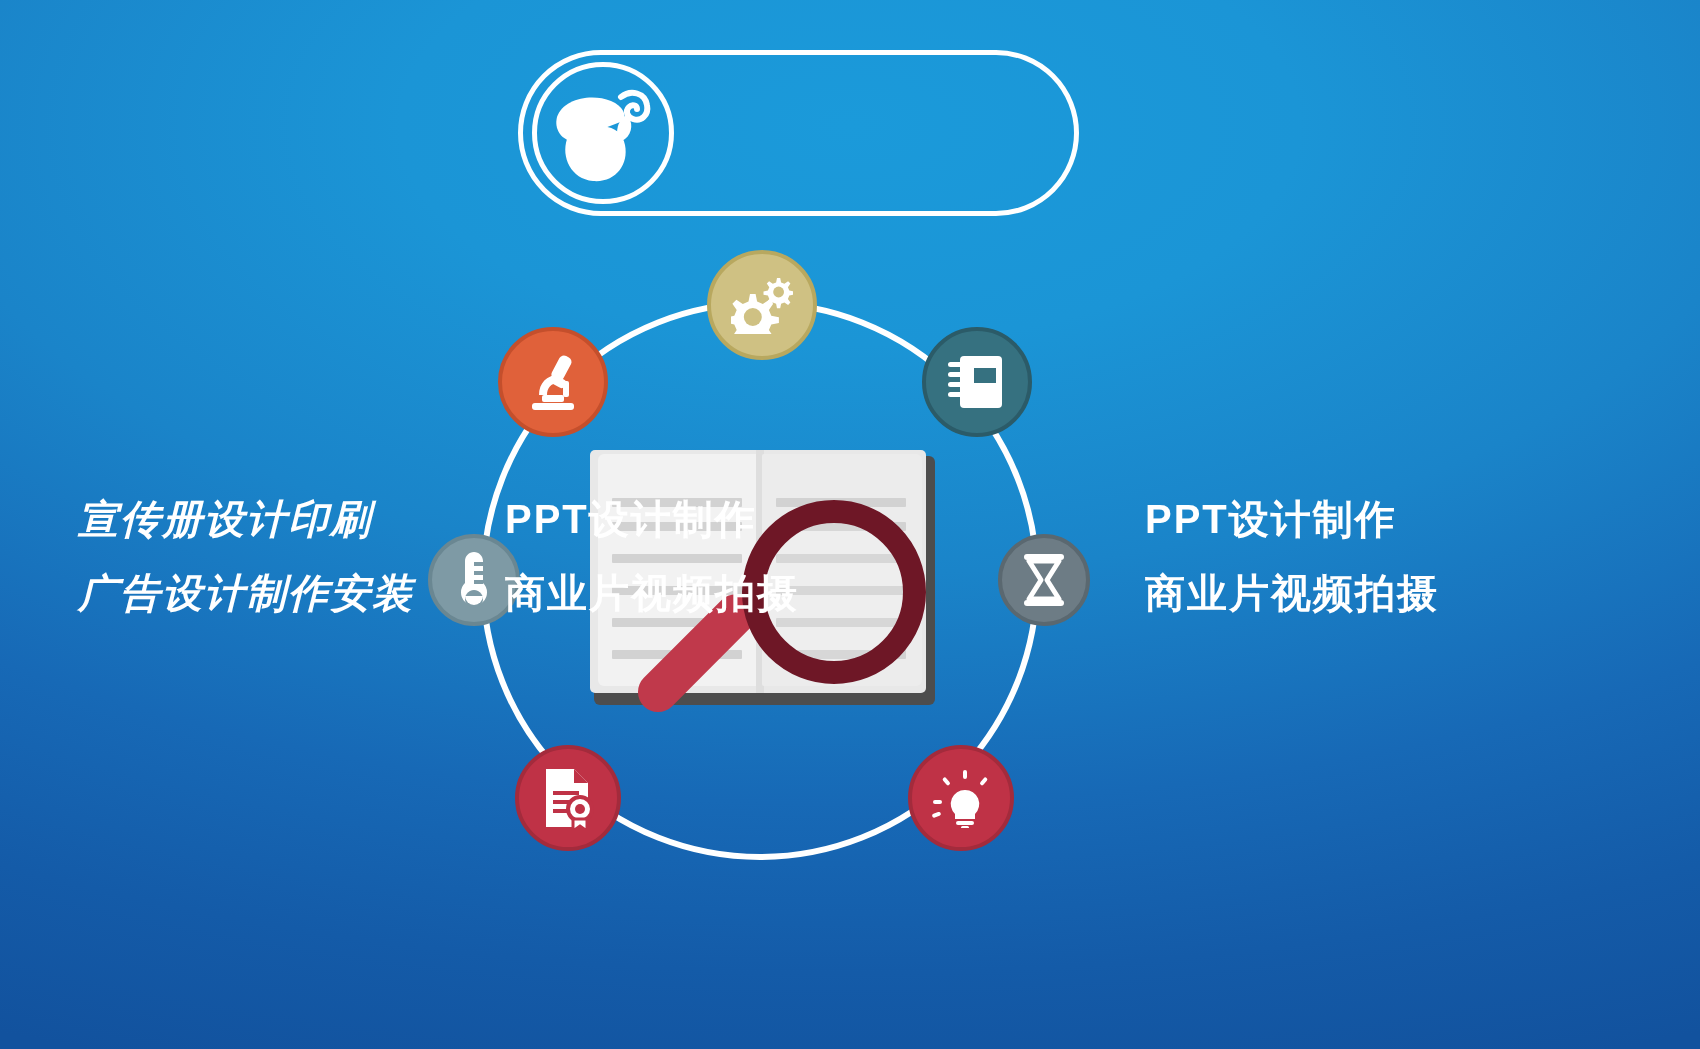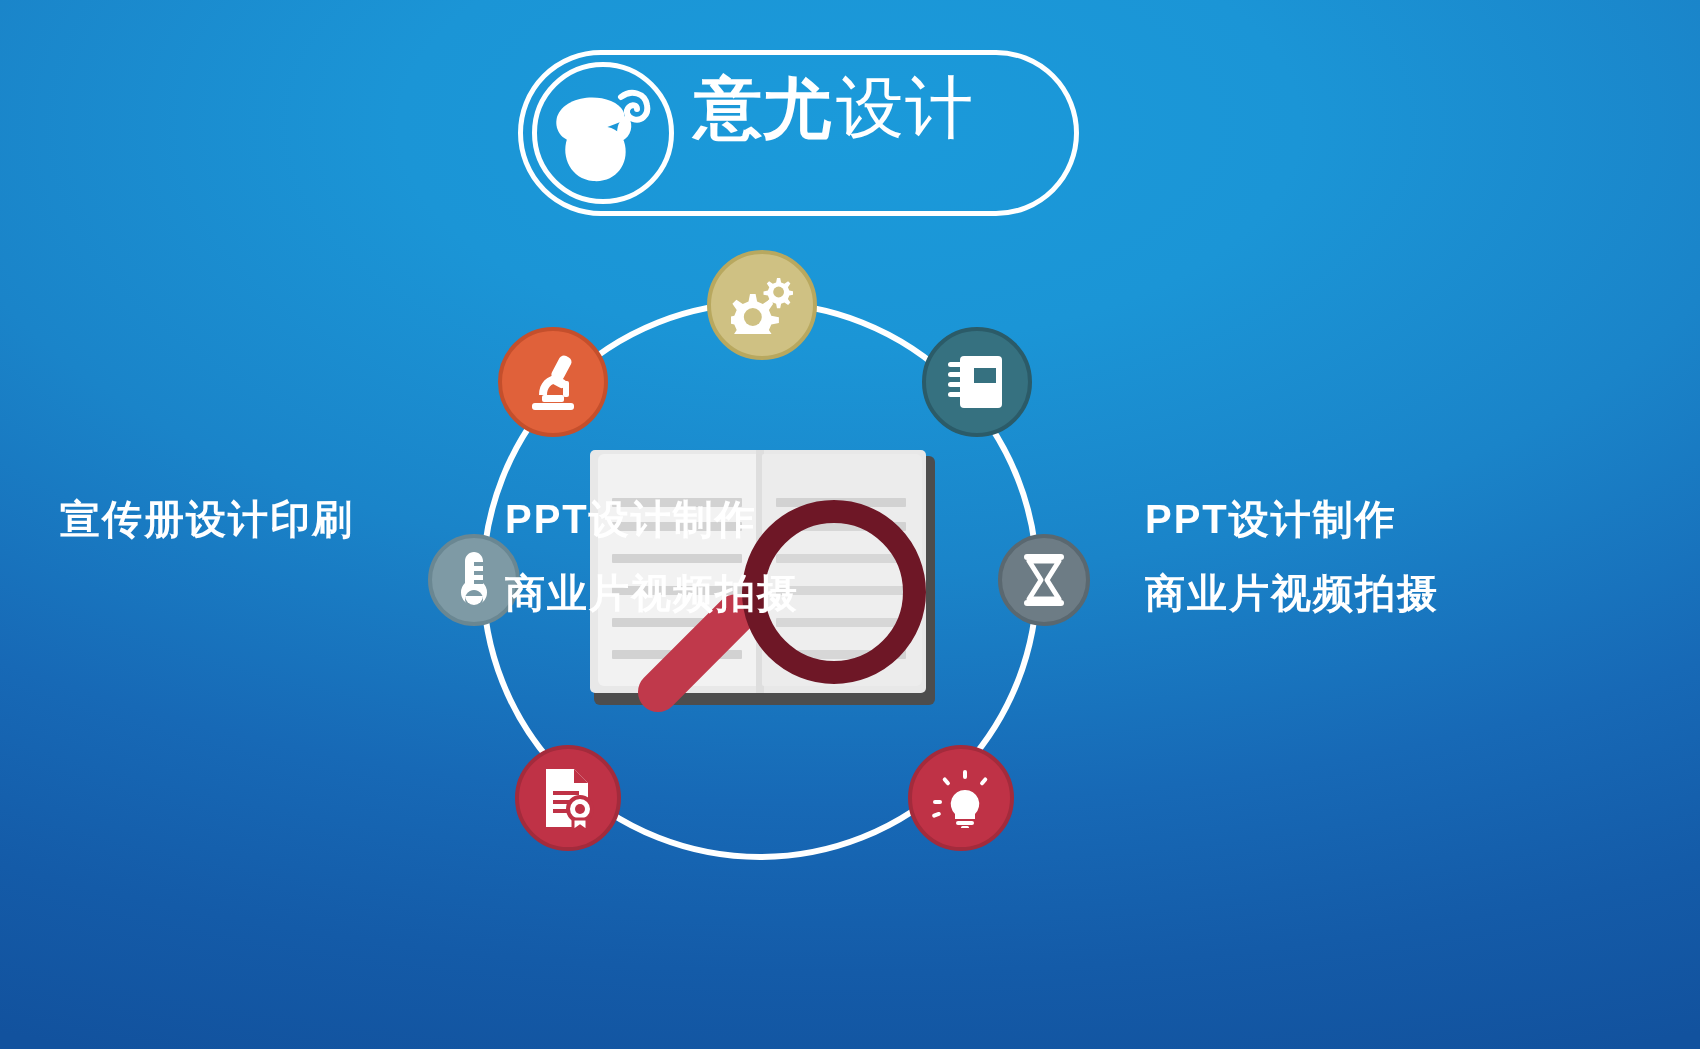--- a/index.html
+++ b/index.html
@@ -175,21 +175,21 @@
   
   .text-block {
     position: absolute;
     color: #ffffff;
     font-weight: 700;
     font-size: 40px;
     line-height: 74px;
     letter-spacing: 2px;
     white-space: nowrap;
   }
-  .tb-left   { left: 60px;   top: 482px; }
+  .tb-left   { left: 78px;   top: 482px; font-style: italic; }
   .tb-center { left: 505px;  top: 482px; }
   .tb-right  { left: 1145px; top: 482px; }
 </style>
 </head>
 <body>
 
 <div class="slide">
 
   <div class="logo-wrap">
     <div class="logo-pill"></div>
@@ -199,23 +199,20 @@
 
         <path d="M20 50 C26 32 54 26 74 34 C86 39 90 48 86 54 L34 74 C24 72 17 62 20 50 Z" fill="#ffffff"></path>
         <path d="M30 72 C24 90 34 112 56 114 C78 116 92 98 88 78 C86 66 76 58 62 60 Z" fill="#ffffff"></path>
 
         <path d="M84 30 C94 22 108 26 110 38 C112 48 104 55 96 52 C90 50 88 44 92 40 C95 37 100 38 100 42" fill="none" stroke="#ffffff" stroke-width="6" stroke-linecap="round"></path>
         <path d="M90 48 C96 54 96 66 88 72 C84 75 80 72 80 66 C80 58 84 50 90 48 Z" fill="#ffffff"></path>
       </svg>
     </div>
 
     <div class="logo-text">
-      <div class="logo-main">
-        <span class="bold">意尤</span><span class="thin">设计</span>
-      </div>
     </div>
   </div>
 
   <div class="ring"></div>
 
   <div class="book">
     <div class="book-shadow"></div>
     <div class="book-body">
       <div class="page-left"></div>
       <div class="spine"></div>
@@ -327,20 +324,21 @@
         <rect x="13" y="9" width="4" height="9" rx="2" transform="rotate(-40 15 13)"></rect>
         <rect x="51" y="9" width="4" height="9" rx="2" transform="rotate(40 53 13)"></rect>
         <rect x="2" y="32" width="9" height="4" rx="2"></rect>
         <rect x="1" y="45" width="9" height="4" rx="2" transform="rotate(-20 5 47)"></rect>
       </svg>
     </span>
   </div>
 
   <div class="text-block tb-left">
     <div>宣传册设计印刷</div>
+    <div>广告设计制作安装</div>
   </div>
 
   <div class="text-block tb-center">
     <div>PPT设计制作</div>
     <div>商业片视频拍摄</div>
   </div>
 
   <div class="text-block tb-right">
     <div>PPT设计制作</div>
     <div>商业片视频拍摄</div>

